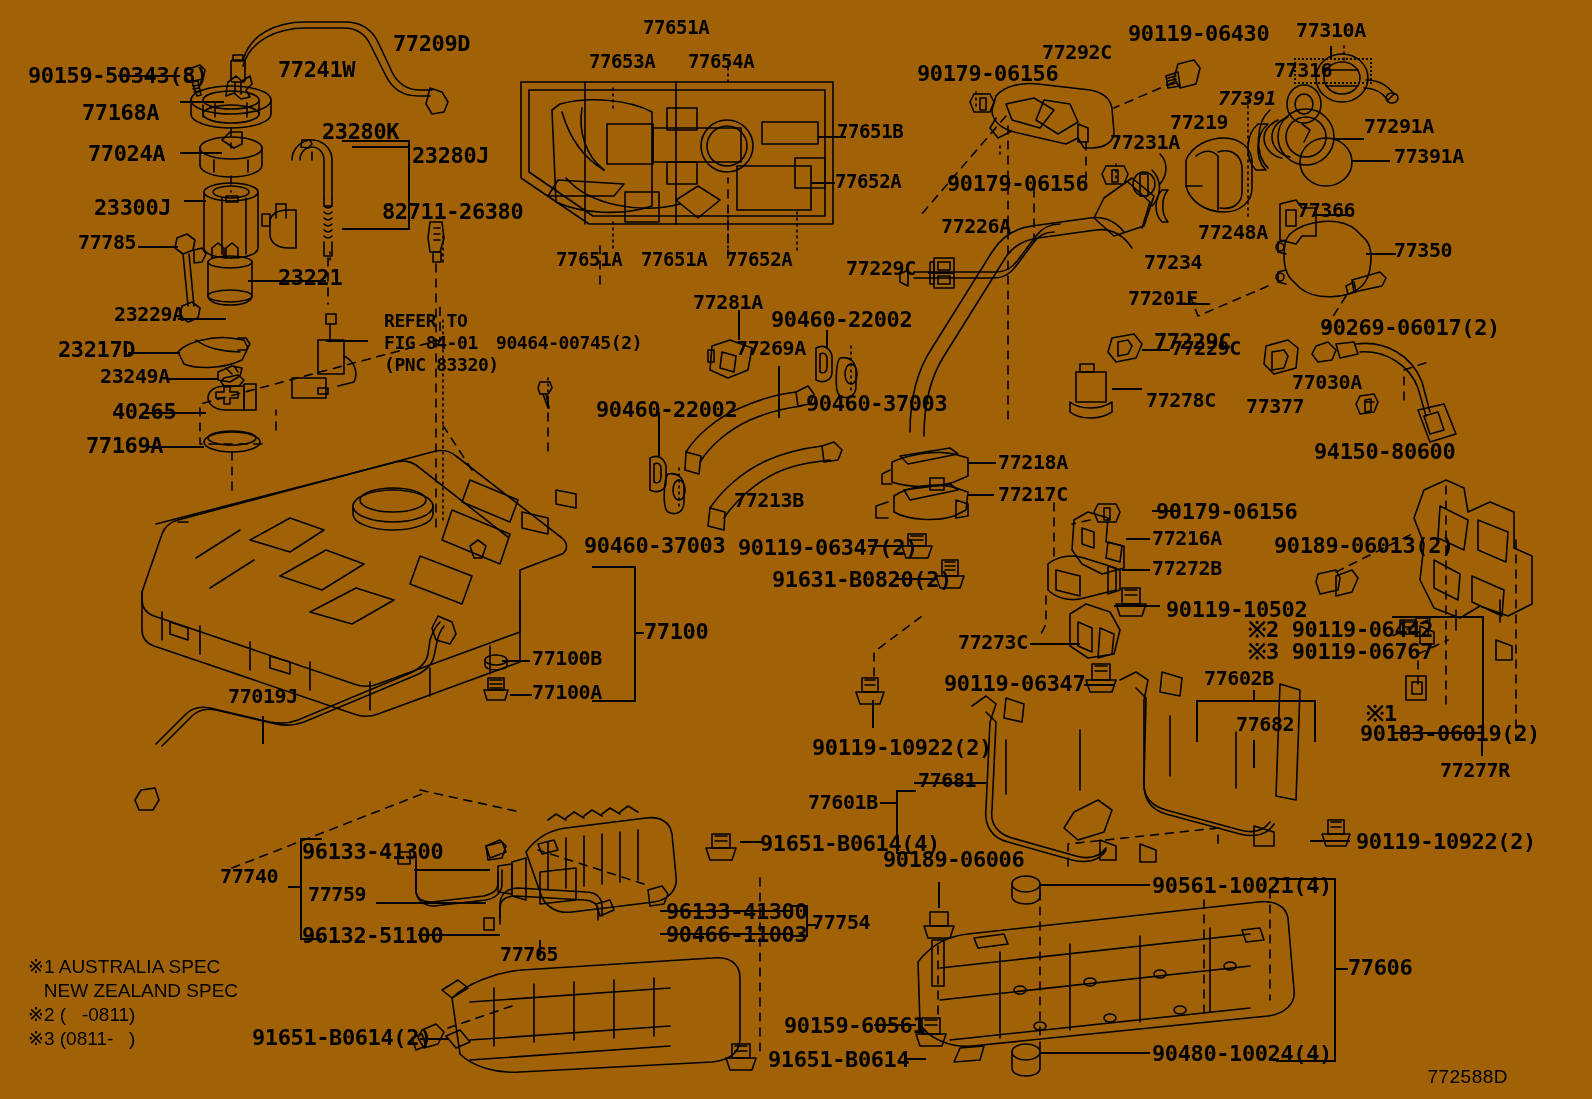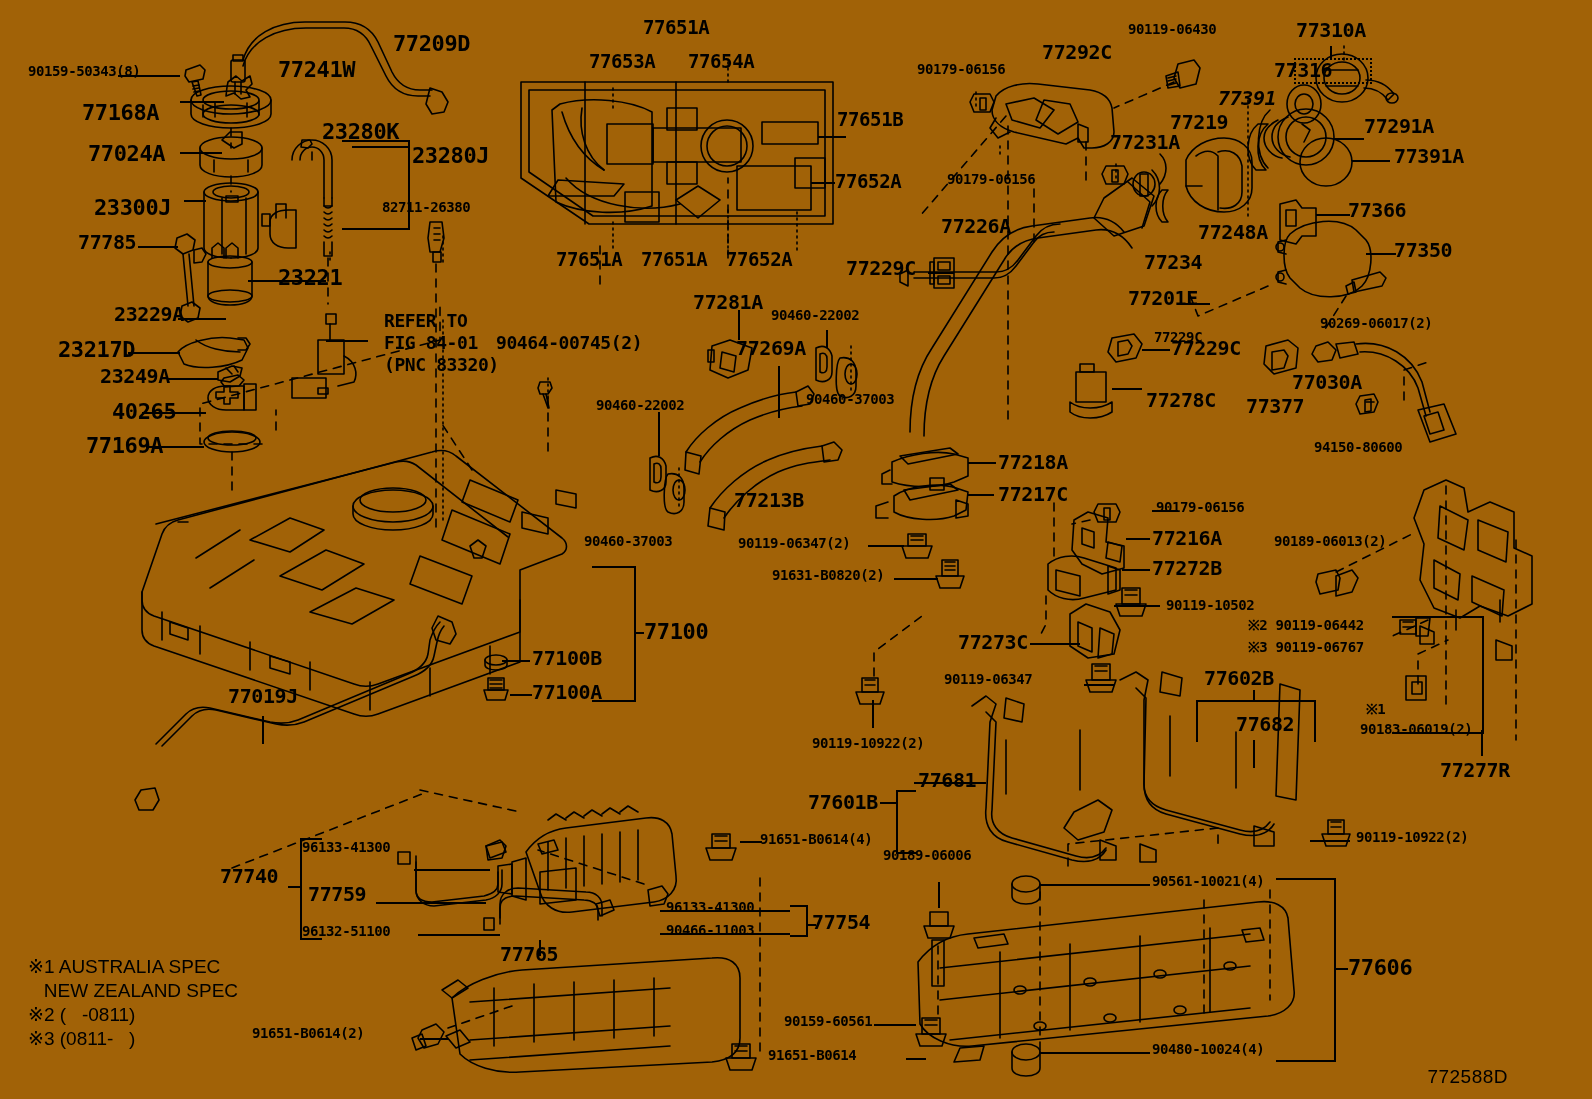--- a/index.html
+++ b/index.html
@@ -17,21 +17,21 @@
     font-weight:700;
     color:#000;
     white-space:pre;
     letter-spacing:-0.4px;
     line-height:1.05;
   }
   .s22{font-size:22px;}
   .s20{font-size:20px;}
   .s19{font-size:19px;}
   .s18{font-size:18px;}
-  .s17{font-size:14px;}
+  .s17{font-size:22px;}
   
   .note{
     position:absolute;
     font-family:"Liberation Sans","DejaVu Sans",sans-serif;
     font-size:19px;color:#000;white-space:pre;line-height:1.22;
   }
   .figid{
     position:absolute;
     font-family:"Liberation Sans","DejaVu Sans",sans-serif;
     font-size:19px;color:#000;letter-spacing:0.5px;
@@ -784,21 +784,21 @@
   <div class="lbl s22" style="left:86px;top:434px;">77169A</div>
 
   <div class="lbl s18" style="left:384px;top:312px;">REFER TO</div>
   <div class="lbl s18" style="left:384px;top:334px;">FIG 84-01</div>
   <div class="lbl s18" style="left:384px;top:356px;">(PNC 83320)</div>
   <div class="lbl s18" style="left:496px;top:334px;">90464-00745(2)</div>
 
   <div class="lbl s19" style="left:643px;top:18px;">77651A</div>
   <div class="lbl s19" style="left:589px;top:52px;">77653A</div>
   <div class="lbl s19" style="left:688px;top:52px;">77654A</div>
-  <div class="lbl s19" style="left:837px;top:110px;text-align:right;">77651B</div>
+  <div class="lbl s19" style="left:837px;top:122px;text-align:right;">77651B</div>
   <div class="lbl s19" style="left:835px;top:172px;">77652A</div>
   <div class="lbl s19" style="left:556px;top:250px;">77651A</div>
   <div class="lbl s19" style="left:641px;top:250px;">77651A</div>
   <div class="lbl s19" style="left:726px;top:250px;">77652A</div>
 
   <div class="lbl s20" style="left:693px;top:292px;">77281A</div>
   <div class="lbl s20" style="left:736px;top:338px;">77269A</div>
   <div class="lbl s17" style="left:771px;top:308px;">90460-22002</div>
   <div class="lbl s17" style="left:596px;top:398px;">90460-22002</div>
   <div class="lbl s17" style="left:806px;top:392px;">90460-37003</div>
@@ -814,21 +814,21 @@
   <div class="lbl s20" style="left:1274px;top:60px;">77316</div>
   <div class="lbl s20" style="left:1218px;top:88px;font-style:italic;">77391</div>
   <div class="lbl s20" style="left:1364px;top:116px;">77291A</div>
   <div class="lbl s20" style="left:1394px;top:146px;">77391A</div>
   <div class="lbl s20" style="left:1110px;top:132px;">77231A</div>
   <div class="lbl s20" style="left:1170px;top:112px;">77219</div>
   <div class="lbl s17" style="left:947px;top:172px;">90179-06156</div>
   <div class="lbl s20" style="left:941px;top:216px;">77226A</div>
   <div class="lbl s20" style="left:1198px;top:222px;">77248A</div>
   <div class="lbl s20" style="left:1144px;top:252px;">77234</div>
-  <div class="lbl s20" style="left:1348px;top:200px;">77366</div>
+  <div class="lbl s20" style="left:1297px;top:200px;">77366</div>
   <div class="lbl s20" style="left:1394px;top:240px;">77350</div>
   <div class="lbl s17" style="left:1304px;top:316px;margin-left:16px;">90269-06017(2)</div>
 
   <div class="lbl s20" style="left:846px;top:258px;">77229C</div>
   <div class="lbl s20" style="left:1128px;top:288px;">77201E</div>
   <div class="lbl s20" style="left:1171px;top:338px;">77229C</div>
   <div class="lbl s20" style="left:1146px;top:390px;">77278C</div>
   <div class="lbl s20" style="left:1292px;top:372px;">77030A</div>
   <div class="lbl s20" style="left:1246px;top:396px;">77377</div>
   <div class="lbl s17" style="left:1314px;top:440px;">94150-80600</div>

